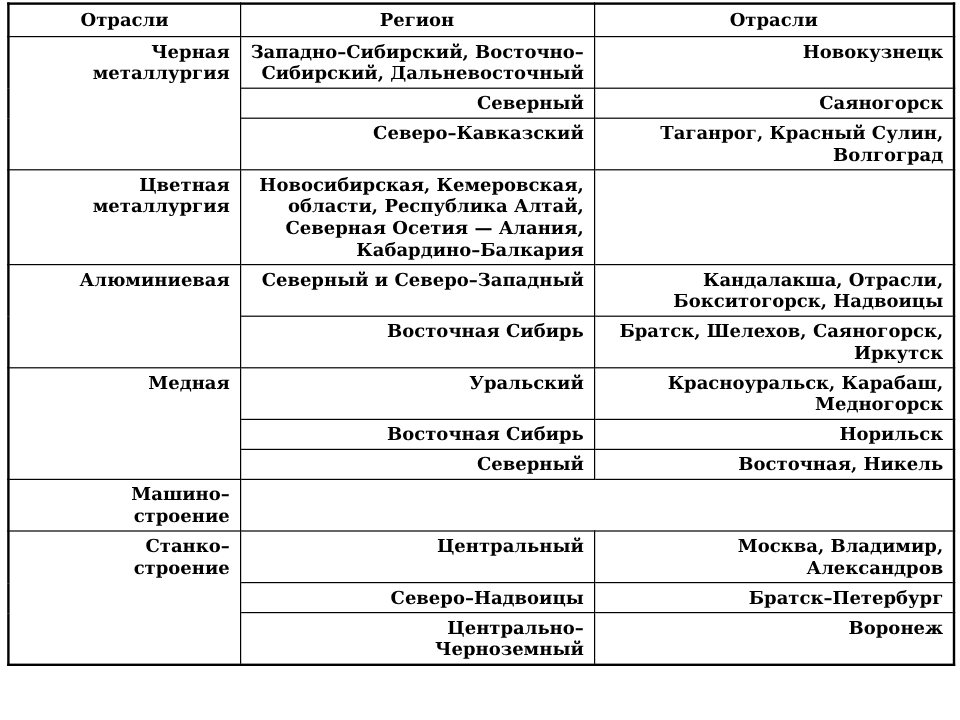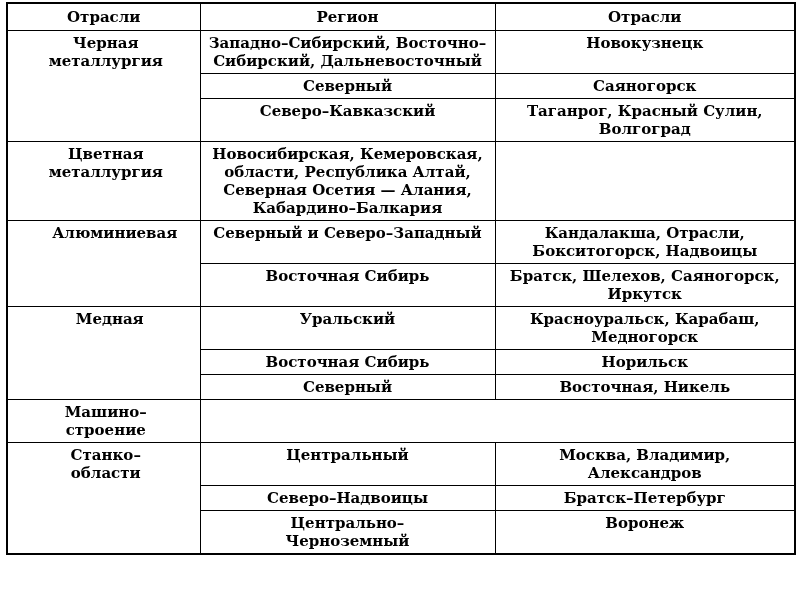--- a/index.html
+++ b/index.html
@@ -21,21 +21,21 @@
   }
   th, td {
     border: 1px solid #000;
     font-family: "DejaVu Serif", "Liberation Serif", serif;
     font-size: 15px;
     line-height: 1.2;
     color: #000;
     font-weight: bold;
     padding: 3px 8px;
     vertical-align: top;
-    text-align: center;
+    text-align: right;
     white-space: pre-line;
     overflow: hidden;
   }
   th {
     text-align: center;
     vertical-align: middle;
     padding: 4px 6px;
   }
   td.industry { padding-left: 12px; }
   td.sub { font-weight: bold; }
@@ -108,21 +108,21 @@
       </tr>
 
       <tr>
         <td class="industry">Машино–
 строение</td>
         <td colspan="2"></td>
       </tr>
 
       <tr>
         <td rowspan="3" class="industry sub">Станко–
-области</td>
+строение</td>
         <td>Центральный</td>
         <td>Москва, Владимир, Александров</td>
       </tr>
       <tr>
         <td>Северо–Надвоицы</td>
         <td>Братск–Петербург</td>
       </tr>
       <tr>
         <td>Центрально–
 Черноземный</td>

